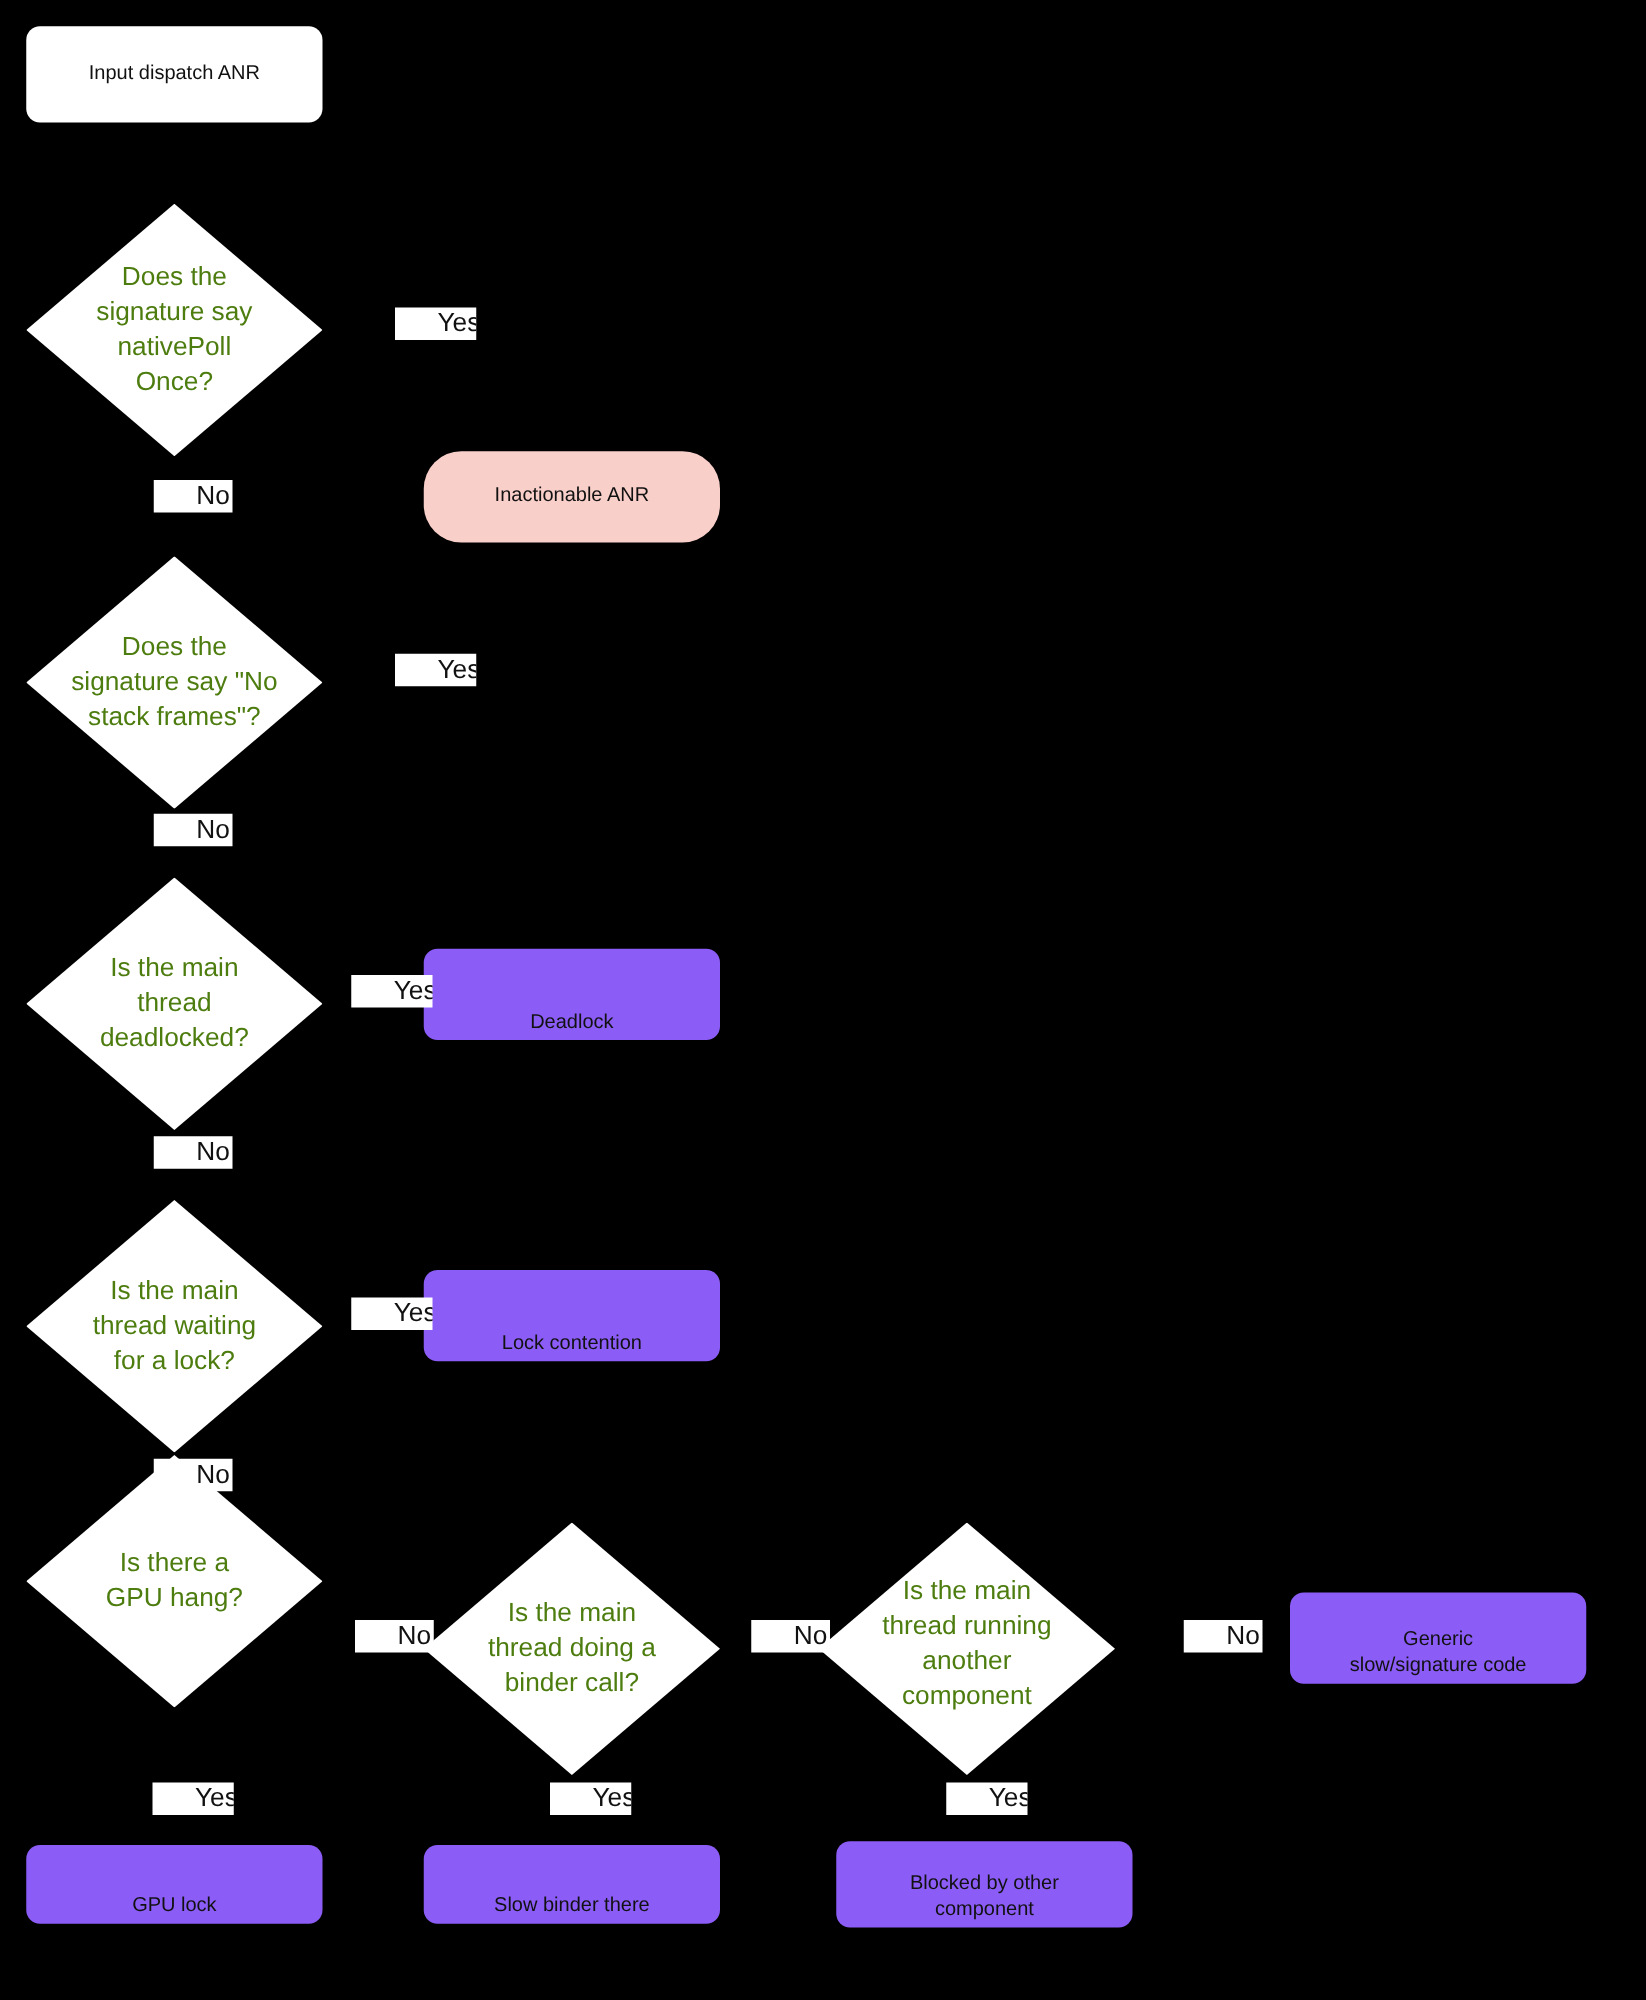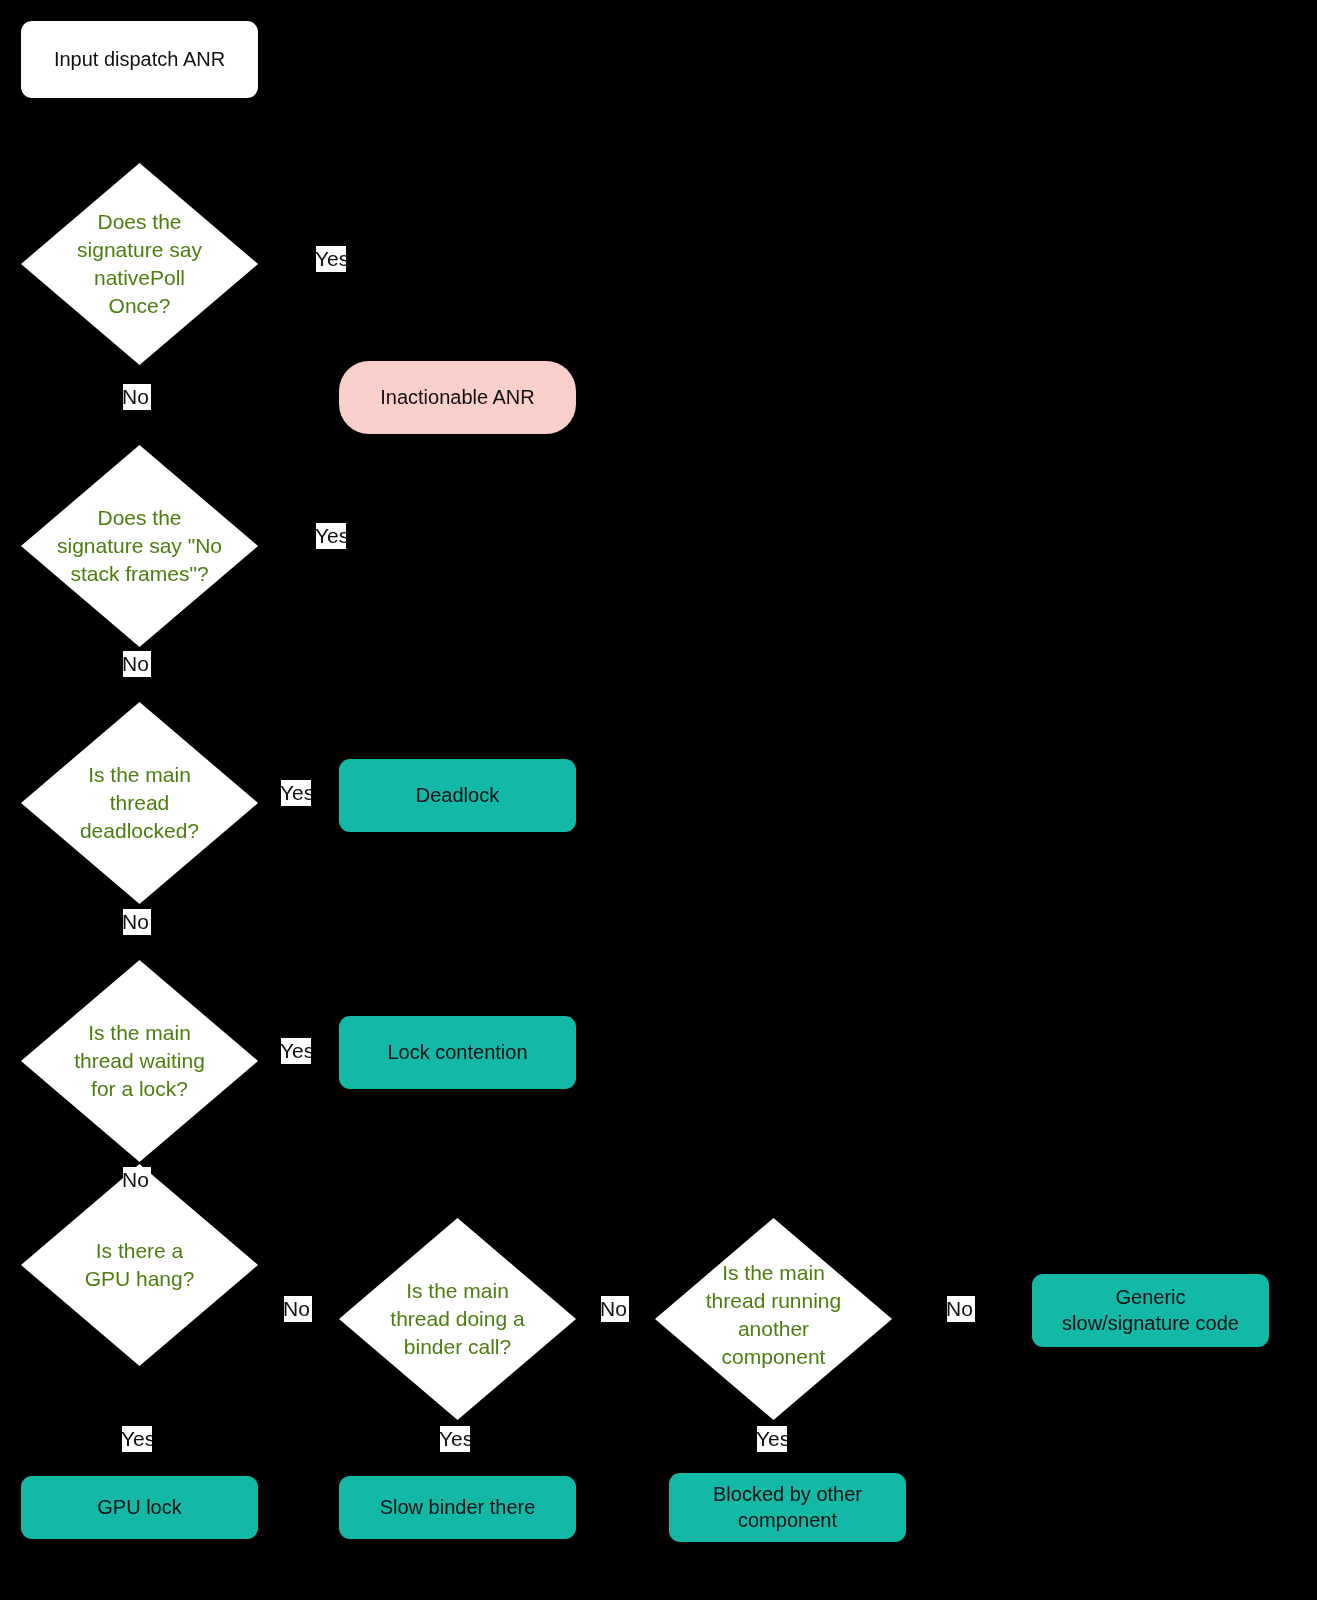--- a/index.html
+++ b/index.html
@@ -23,27 +23,27 @@
     display:flex;
     align-items:center;
     justify-content:center;
     text-align:center;
   }
 
   
   .box{
     border-radius:11px;
     color:#111111;
-    font-size:20px;
+    font-size:16px;
     line-height:1.28;
     padding:4px 20px;
   }
   .box.white  { background:#ffffff; }
   .box.pink   { background:#f9cfca; }
-  .box.green  { background:#14b8a6; }
+  .box.green  { background:#8b5cf6;align-items:flex-end; }
 
   
   .diamond{
     background:transparent;
   }
   .diamond .shape{
     position:absolute;
     left:0; top:0;
     width:100%;
     height:100%;
@@ -75,21 +75,21 @@
   }
   .edgelabel span{
     position:relative;
     display:inline-block;
     margin-left:-1px;
     margin-top:1px;
   }
   
   .edgelabel.yes{ width:30px; }
   .edgelabel.no { width:28px; }
-  .edgelabel.clip{ overflow:hidden; }
+  .edgelabel.clip{ overflow:hidden;padding-left:35px; }
 
   
   .edge{
     position:absolute;
     background:#000000;
   }
 </style>
 </head>
 <body>
 

